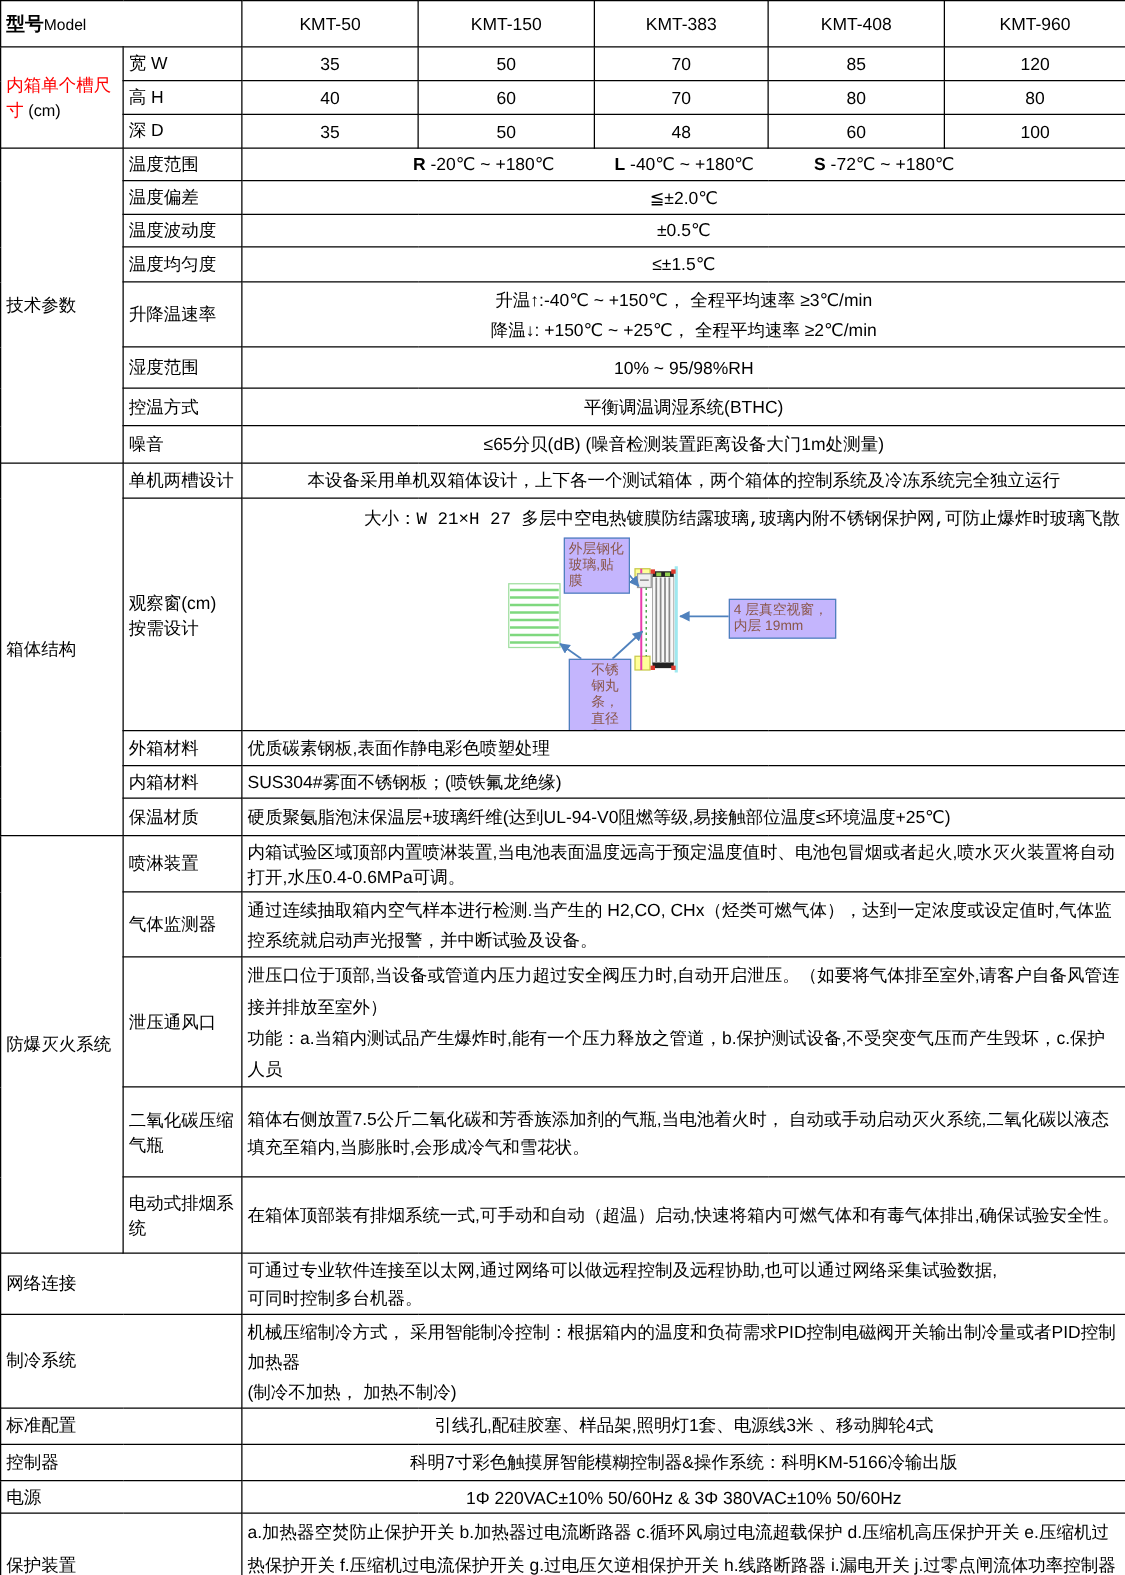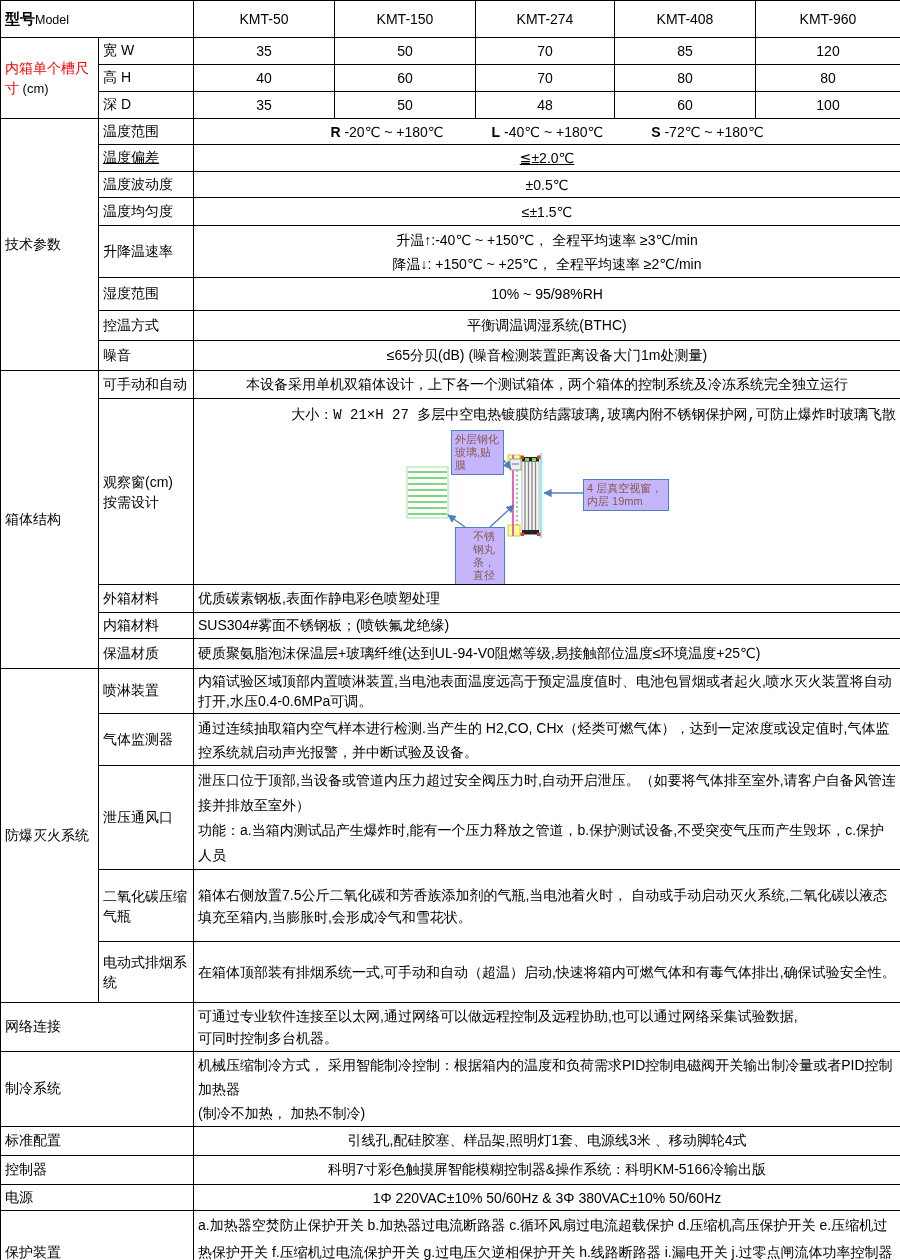--- a/index.html
+++ b/index.html
@@ -18,21 +18,21 @@
   .cn-bold{font-weight:bold;font-size:15px;}
   .en-small{font-size:12.5px;}
   th.kmt{font-weight:bold;font-size:15px;text-align:center;}
   td.ctr{text-align:center;}
   td.lft{text-align:left;padding-left:5px;}
   td.sec{padding-left:4px;background:#fff;}
   td.red-sec{color:#ff0000;line-height:20px;}
   td.red-sec .unit{color:#000;font-size:13px;}
   
   tr.r-head{height:37px;} tr.r-dim{height:27px;}
-  tr.r-trange{height:26px;} tr.r-tdev{height:27px;text-decoration:underline;} tr.r-tfluc{height:26px;}
+  tr.r-trange{height:26px;} tr.r-tdev{height:27px;} tr.r-tfluc{height:26px;}
   tr.r-tuni{height:28px;} tr.r-ramp{height:52px;} tr.r-hum{height:33px;}
   tr.r-ctl{height:30px;} tr.r-noise{height:30px;}
   tr.r-dual{height:28px;} tr.r-win{height:186px;}
   tr.r-outm{height:28px;} tr.r-inm{height:26px;} tr.r-ins{height:30px;}
   tr.r-spray{height:45px;} tr.r-gas{height:52px;} tr.r-vent{height:104px;}
   tr.r-co2{height:72px;margin-left:12px;} tr.r-exh{height:61px;}
   tr.r-net{height:49px;} tr.r-ref{height:57px;}
   tr.r-std{height:29px;} tr.r-con{height:29px;} tr.r-pow{height:26px;}
   tr.r-prot{height:66px;}
   .lh20{line-height:20px;} .lh22{line-height:22px;} .lh24{line-height:24px;}
@@ -69,21 +69,21 @@
         <col style="width:145px">
   </colgroup>
 
   <tbody>
         <tr class="r-head">
     <th colspan="2" class="modelcell">
       <span class="cn-bold">型号</span><span class="en-small">Model</span>
     </th>
     <th class="kmt">KMT-50</th>
     <th class="kmt">KMT-150</th>
-    <th class="kmt">KMT-274</th>
+    <th class="kmt">KMT-383</th>
     <th class="kmt">KMT-408</th>
     <th class="kmt">KMT-960</th>
   </tr>
 
   <tr class="r-dim">
     <td rowspan="3" class="sec red-sec">
       <span>内箱单个槽尺寸</span><span class="unit"> (cm)</span>
     </td>
     <td class="lft">宽 W</td>
     <td class="ctr">35</td>
@@ -147,21 +147,21 @@
     <td class="lft">控温方式</td>
     <td colspan="5" class="ctr">平衡调温调湿系统(BTHC)</td>
   </tr>
   <tr class="r-noise">
     <td class="lft">噪音</td>
     <td colspan="5" class="ctr">≤65分贝(dB)  (噪音检测装置距离设备大门1m处测量)</td>
   </tr>
 
   <tr class="r-dual">
     <td rowspan="5" class="sec">箱体结构</td>
-    <td class="lft">可手动和自动</td>
+    <td class="lft">单机两槽设计</td>
     <td colspan="5" class="ctr">本设备采用单机双箱体设计，上下各一个测试箱体，两个箱体的控制系统及冷冻系统完全独立运行</td>
   </tr>
   <tr class="r-win">
     <td class="lft lh20">
       <div>观察窗(cm)</div>
       <div>按需设计</div>
     </td>
     <td colspan="5" class="win-cell">
       <div class="win-heading">大小：W 21×H 27 多层中空电热镀膜防结露玻璃,玻璃内附不锈钢保护网,可防止爆炸时玻璃飞散</div>
       <div class="diagram">

